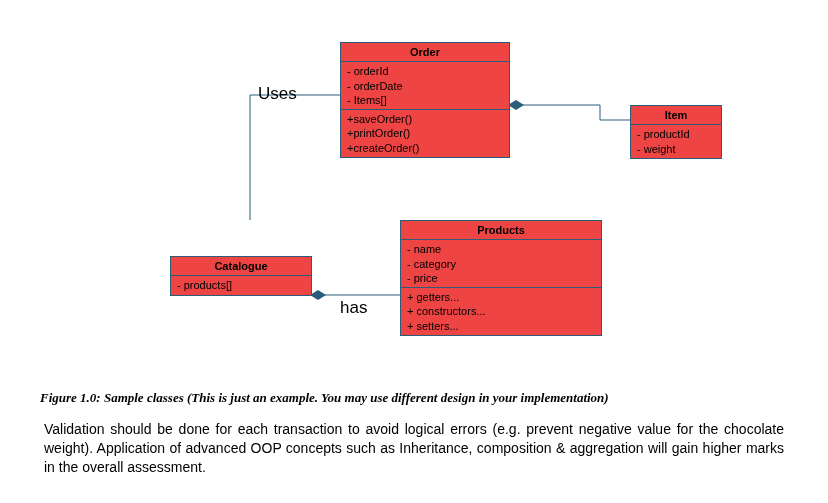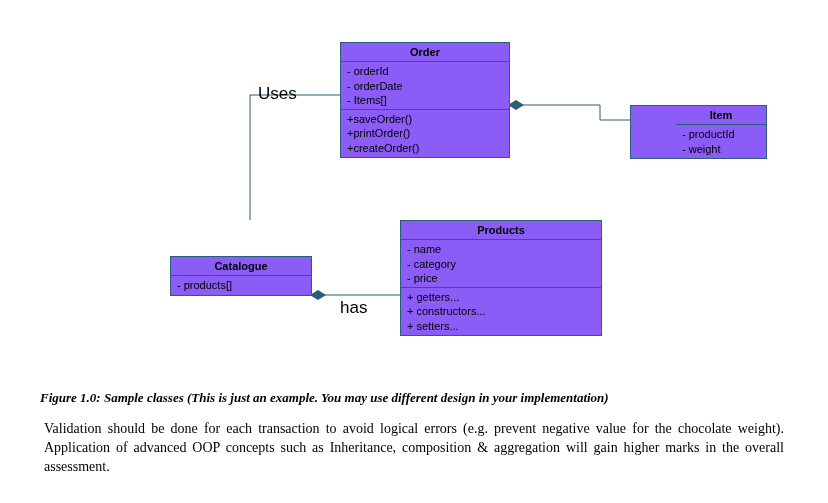--- a/index.html
+++ b/index.html
@@ -12,21 +12,21 @@
     width: 828px;
     box-sizing: border-box;
   }
   .diagram-area {
     position: relative;
     width: 748px;
     height: 360px;
   }
   .uml-class {
     position: absolute;
-    background: #8b5cf6;
+    background: #ef4444;
     border: 1px solid #2a5d7a;
     font-size: 11px;
     line-height: 1.3;
   }
   .uml-title {
     text-align: center;
     font-weight: bold;
     border-bottom: 1px solid #2a5d7a;
     padding: 2px 4px;
   }
@@ -49,21 +49,21 @@
     pointer-events: none;
   }
   .caption {
     font-style: italic;
     font-weight: bold;
     font-family: Georgia, 'Times New Roman', serif;
     font-size: 13px;
     margin: 10px 0 14px 0;
   }
   .body-text {
-    font-family: Liberation Serif, serif;
+    font-family: Liberation Sans, sans-serif;
     font-size: 14px;
     text-align: justify;
     line-height: 1.35;
     margin: 0 4px;
   }
 </style>
 </head>
 <body>
 
 <div class="diagram-area">
@@ -86,21 +86,21 @@
       <div class="uml-line">- orderDate</div>
       <div class="uml-line">- Items[]</div>
     </div>
     <div class="uml-section">
       <div class="uml-line">+saveOrder()</div>
       <div class="uml-line">+printOrder()</div>
       <div class="uml-line">+createOrder()</div>
     </div>
   </div>
 
-  <div class="uml-class" style="left:590px; top:85px; width:90px;padding-left:45px;">
+  <div class="uml-class" style="left:590px; top:85px; width:90px;">
     <div class="uml-title">Item</div>
     <div class="uml-section">
       <div class="uml-line">- productId</div>
       <div class="uml-line">- weight</div>
     </div>
   </div>
 
   <div class="uml-class" style="left:130px; top:200px; width:140px;margin-top:36px;">
     <div class="uml-title">Catalogue</div>
     <div class="uml-section">

